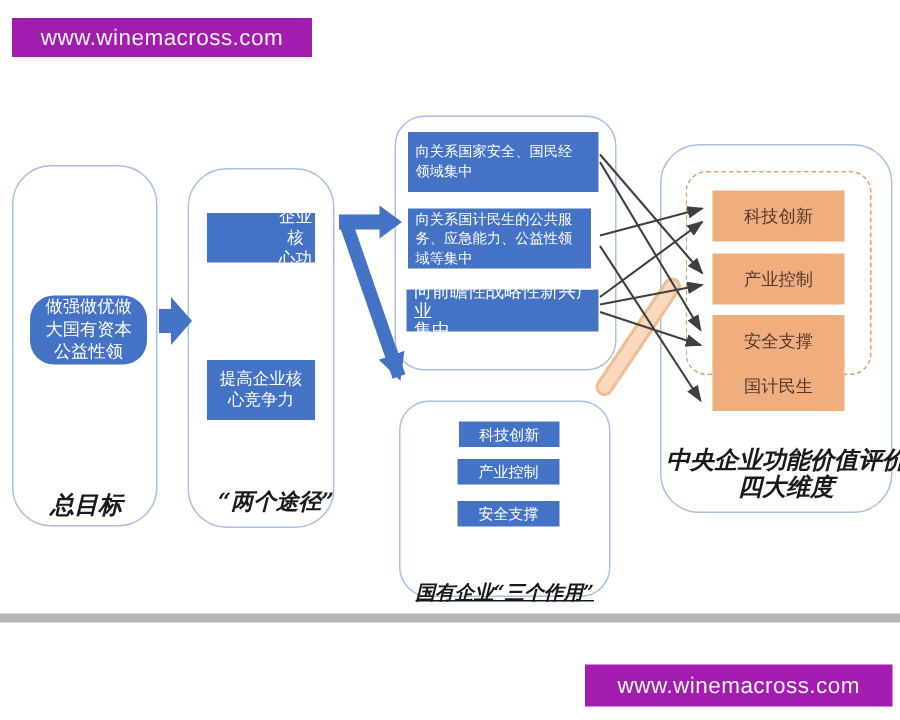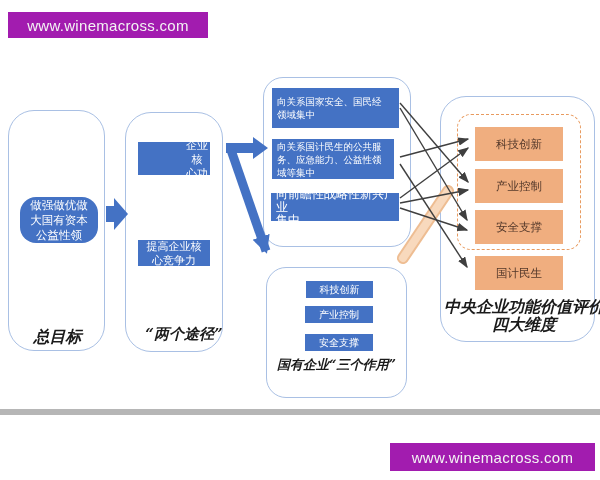--- a/index.html
+++ b/index.html
@@ -85,21 +85,21 @@
     <span class="ln">做强做优做</span>
     <span class="ln">大国有资本</span>
     <span class="ln">公益性领</span>
   </div>
   <div class="kai" style="left:10px; top:327px; width:95px; font-size:16px;">总目标</div>
 
   <div class="bluebox" style="left:138px; top:142px; width:72px; height:33px; font-size:11px; line-height:14px;padding-left:46px;">
     <span class="ln">增强企业核</span>
     <span class="ln">心功能</span>
   </div>
-  <div class="bluebox" style="left:138px; top:240px; width:72px; height:26px; font-size:11px; line-height:14px;">
+  <div class="bluebox" style="left:138px; top:240px; width:72px; height:40px; font-size:11px; line-height:14px;">
     <span class="ln">提高企业核</span>
     <span class="ln">心竞争力</span>
   </div>
   <div class="kai" style="left:132px; top:325px; width:104px; font-size:15px;">“两个途径”</div>
 
   <div class="bluebox wrapleft" style="left:272px; top:88px; width:127px; height:40px; font-size:9.5px; line-height:13px;">
     <span class="ln">向关系国家安全、国民经</span>
     <span class="ln">领域集中</span>
   </div>
   <div class="bluebox wrapleft" style="left:272px; top:139px; width:122px; height:40px; font-size:9.5px; line-height:13px;">
@@ -108,26 +108,26 @@
     <span class="ln">域等集中</span>
   </div>
   <div class="bluebox wrapleft" style="left:271px; top:193px; width:128px; height:28px; font-size:12px; line-height:13px;">
     <span class="ln">向前瞻性战略性新兴产业</span>
     <span class="ln">集中</span>
   </div>
 
   <div class="bluebox" style="left:306px; top:281px; width:67px; height:17px; font-size:10px;">科技创新</div>
   <div class="bluebox" style="left:305px; top:306px; width:68px; height:17px; font-size:10px;">产业控制</div>
   <div class="bluebox" style="left:305px; top:334px; width:68px; height:17px; font-size:10px;">安全支撑</div>
-  <div class="kai" style="left:264px; top:356px; width:145px; font-size:13px;">国有企业“三个作用”</div>
+  <div class="kai" style="left:264px; top:386px; width:145px; font-size:13px;text-decoration:underline;">国有企业“三个作用”</div>
 
   <div class="orangebox" style="top:127px;">科技创新</div>
   <div class="orangebox" style="top:169px;">产业控制</div>
   <div class="orangebox" style="top:210px;">安全支撑</div>
-  <div class="orangebox" style="top:256px;">国计民生</div>
+  <div class="orangebox" style="top:240px;">国计民生</div>
   <div class="kai" style="left:442px; top:298px; width:164px; font-size:16px; line-height:18px;">
     <span style="display:block;">中央企业功能价值评价</span>
     <span style="display:block;">四大维度</span>
   </div>
 
   <svg class="overlay" width="600" height="480" viewBox="0 0 600 480">
     <defs>
       <marker id="ah-dark" markerWidth="8" markerHeight="6" refX="7" refY="3" orient="auto">
         <path d="M0,0 L8,3 L0,6 Z" fill="#3f3f3f"></path>
       </marker>

